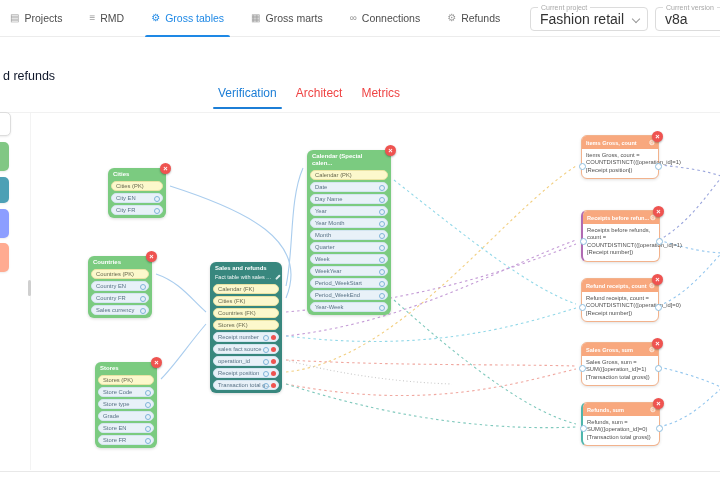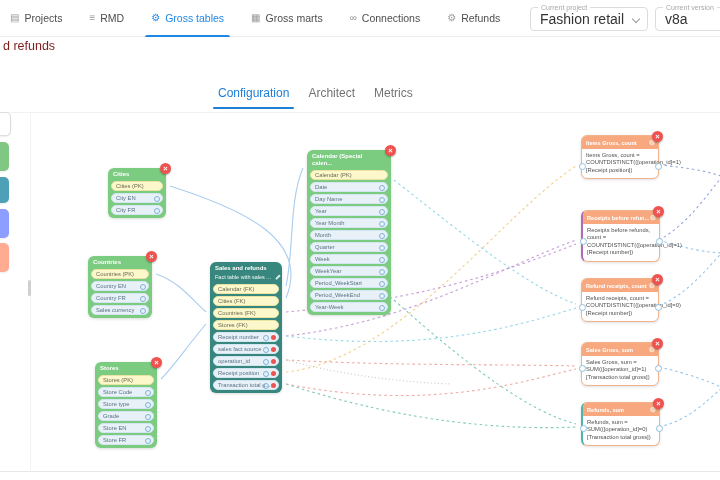--- a/index.html
+++ b/index.html
@@ -18,23 +18,23 @@
   .nav-item.active::after{content:"";position:absolute;left:-6px;right:-6px;bottom:-1px;
             height:2px;background:#1e88e5;border-radius:2px 2px 0 0}
   .fieldbox{position:absolute;height:22px;border:1px solid #dcdcdc;border-radius:4px;background:#fff;top:7px}
   .fieldbox .lbl{position:absolute;top:-5px;left:7px;font-size:7px;color:#a8a8a8;background:#fff;
                  padding:0 3px;line-height:9px;white-space:nowrap}
   .fieldbox .val{font-size:14px;color:#333;line-height:22px;padding-left:9px;white-space:nowrap}
   .chev{position:absolute;right:8px;top:8px;width:5px;height:5px;border-right:1.2px solid #999;
         border-bottom:1.2px solid #999;transform:rotate(45deg)}
 
   
-  .page-title{position:absolute;left:3px;top:39px;font-size:12.5px;font-weight:500;color:#7f1d1d}
+  .page-title{position:absolute;left:3px;top:69px;font-size:12.5px;font-weight:500;color:#0f172a}
   .tabs{position:absolute;left:218px;top:86px;display:flex;gap:19px;z-index:4}
-  .tab{font-size:12px;color:#737373;padding-bottom:9px;position:relative;cursor:pointer;white-space:nowrap}
+  .tab{font-size:12px;color:#ef4444;padding-bottom:9px;position:relative;cursor:pointer;white-space:nowrap}
   .tab.active{color:#1c7ed6}
   .tab.active::after{content:"";position:absolute;left:-5px;right:-5px;bottom:0;height:2px;
                      background:#1c7ed6;border-radius:1px}
 
   
   .canvas-frame{position:absolute;left:0;top:112px;width:720px;height:358px;background:#fff;
                 border-top:1px solid #f1f1f1;border-bottom:1px solid #e8e8e8}
   .canvas-sep{position:absolute;left:30px;top:113px;height:357px;width:1px;background:#f3f3f3}
   #edges{position:absolute;left:0;top:0;width:720px;height:480px;z-index:1;pointer-events:none}
   #nodes{position:absolute;left:0;top:0;width:720px;height:480px;z-index:2}
@@ -111,21 +111,21 @@
   </div>
   <div class="fieldbox" style="left:655px;width:80px">
     <span class="lbl">Current version</span>
     <div class="val">v8a</div>
   </div>
 </div>
 
 <div class="page-title">d refunds</div>
 
 <div class="tabs">
-  <div class="tab active">Configuration</div>
+  <div class="tab active">Verification</div>
   <div class="tab">Architect</div>
   <div class="tab">Metrics</div>
 </div>
 
 <div class="canvas-frame"></div>
 <div class="canvas-sep"></div>
 <div class="scrollfrag" style="top:280px"></div>
 
 <svg id="edges" viewBox="0 0 720 480">
     <path d="M170,186 C 245,210 310,240 286,298" fill="none" stroke="#aacdee" stroke-width="1.1"></path>

